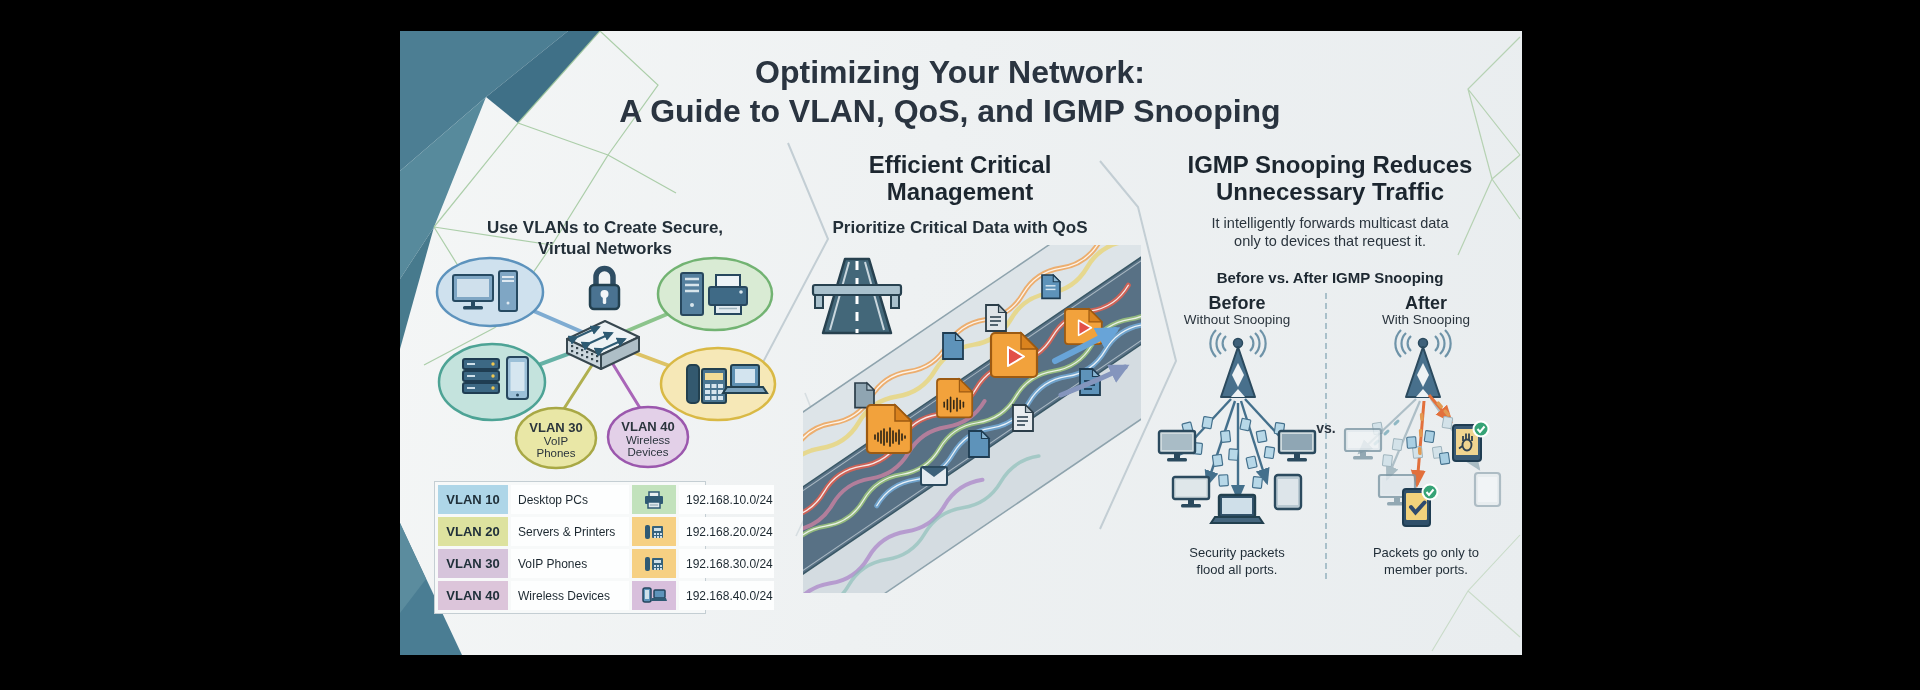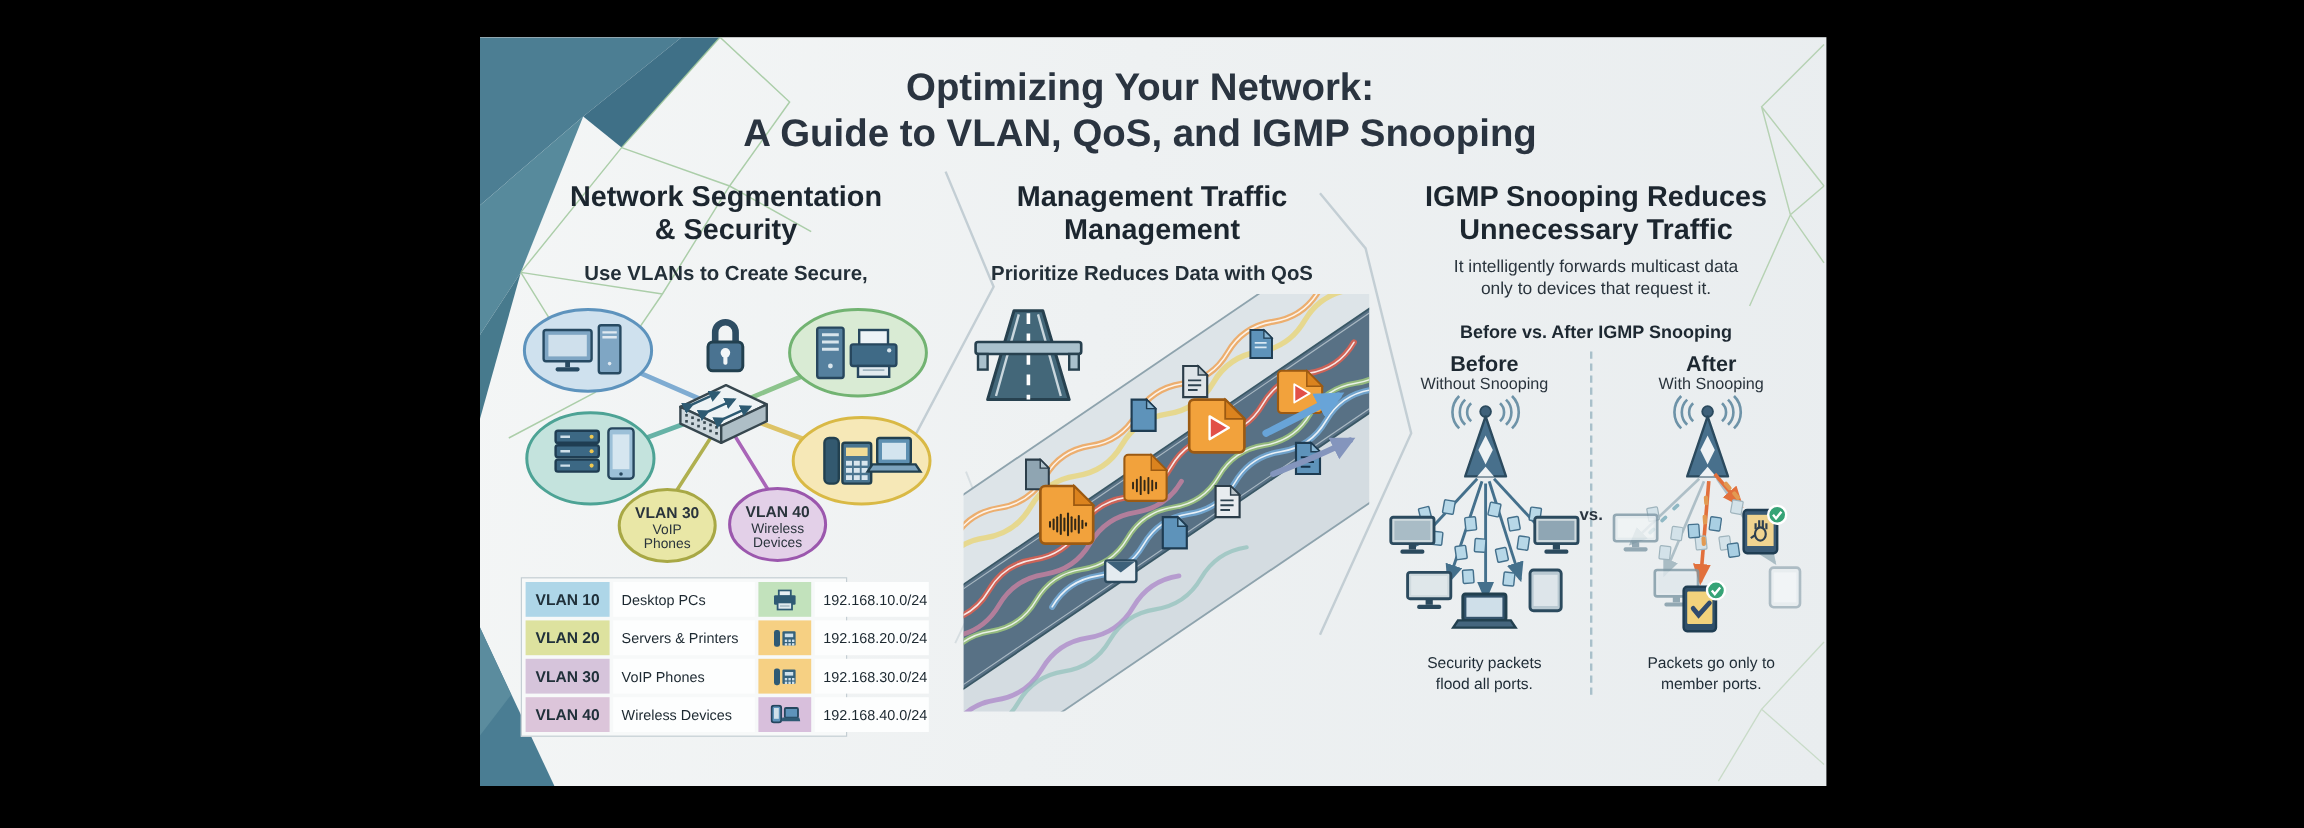--- a/index.html
+++ b/index.html
@@ -69,26 +69,23 @@
     <polyline points="388,112 428,208 352,352" stroke="#c3ced4" stroke-width="2" fill="none"></polyline>
     <polyline points="405,362 432,430 396,505" stroke="#c3ced4" stroke-width="1.6" fill="none" opacity="0.55"></polyline>
     <polyline points="700,130 738,176 776,330 700,498" stroke="#c3ced4" stroke-width="2" fill="none"></polyline>
   </svg>
 
   <div class="abs main-title ctr">
     <div>Optimizing Your Network:</div>
     <div>A Guide to VLAN, QoS, and IGMP Snooping</div>
   </div>
 
-  <div class="abs col-h ctr" style="left:25px;top:120px;width:360px">
-    <div>Network Segmentation</div>
-    <div>&amp; Security</div>
-  </div>
   <div class="abs col-sub ctr" style="left:25px;top:186px;width:360px">
     <div>Use VLANs to Create Secure,</div>
+    <div>Virtual Networks</div>
   </div>
 
   <svg class="abs" style="left:15px;top:222px" width="370" height="232" viewBox="0 0 370 232">
 
     <g stroke-linecap="round">
       <line x1="188" y1="88" x2="75" y2="39" stroke="#7facd2" stroke-width="4"></line>
       <line x1="188" y1="88" x2="300" y2="41" stroke="#8cc48c" stroke-width="4"></line>
       <line x1="188" y1="88" x2="77" y2="129" stroke="#66b2a6" stroke-width="4"></line>
       <line x1="188" y1="88" x2="303" y2="131" stroke="#ddc366" stroke-width="4"></line>
       <line x1="188" y1="95" x2="141" y2="168" stroke="#b0b050" stroke-width="3"></line>
@@ -273,24 +270,24 @@
               <rect x="3" y="3" width="4" height="9" fill="#cfe0ea"></rect>
               <rect x="12" y="3" width="11" height="8" rx="1" fill="#5e93ba" stroke="#24465e" stroke-width="1.5"></rect>
               <polygon points="10,11 24,11 25,14 9,14" fill="#2f5a74"></polygon>
             </svg>
       </div>
       <div class="tc ip">192.168.40.0/24</div>
     </div>
   </div>
 
   <div class="abs col-h ctr" style="left:395px;top:120px;width:330px">
-    <div>Management Traffic</div>
+    <div>Efficient Critical</div>
     <div>Management</div>
   </div>
-  <div class="abs col-sub ctr" style="left:395px;top:186px;width:330px">Prioritize Reduces Data with QoS</div>
+  <div class="abs col-sub ctr" style="left:395px;top:186px;width:330px">Prioritize Critical Data with QoS</div>
 
   <svg class="abs" style="left:403px;top:214px" width="338" height="348" viewBox="0 0 338 348">
     <g transform="rotate(-34.2 167 172)">
       <rect x="-180" y="74" width="700" height="62" fill="#dde4e8"></rect>
       <rect x="-180" y="136" width="700" height="72" fill="#587185"></rect>
       <rect x="-180" y="208" width="700" height="62" fill="#d4dce1"></rect>
       <line x1="-180" y1="74" x2="520" y2="74" stroke="#8ea3ad" stroke-width="1.5"></line>
       <line x1="-180" y1="270" x2="520" y2="270" stroke="#8ea3ad" stroke-width="1.5"></line>
       <line x1="-180" y1="136" x2="520" y2="136" stroke="#3a5866" stroke-width="1.5"></line>
       <line x1="-180" y1="208" x2="520" y2="208" stroke="#3a5866" stroke-width="1.5"></line>

